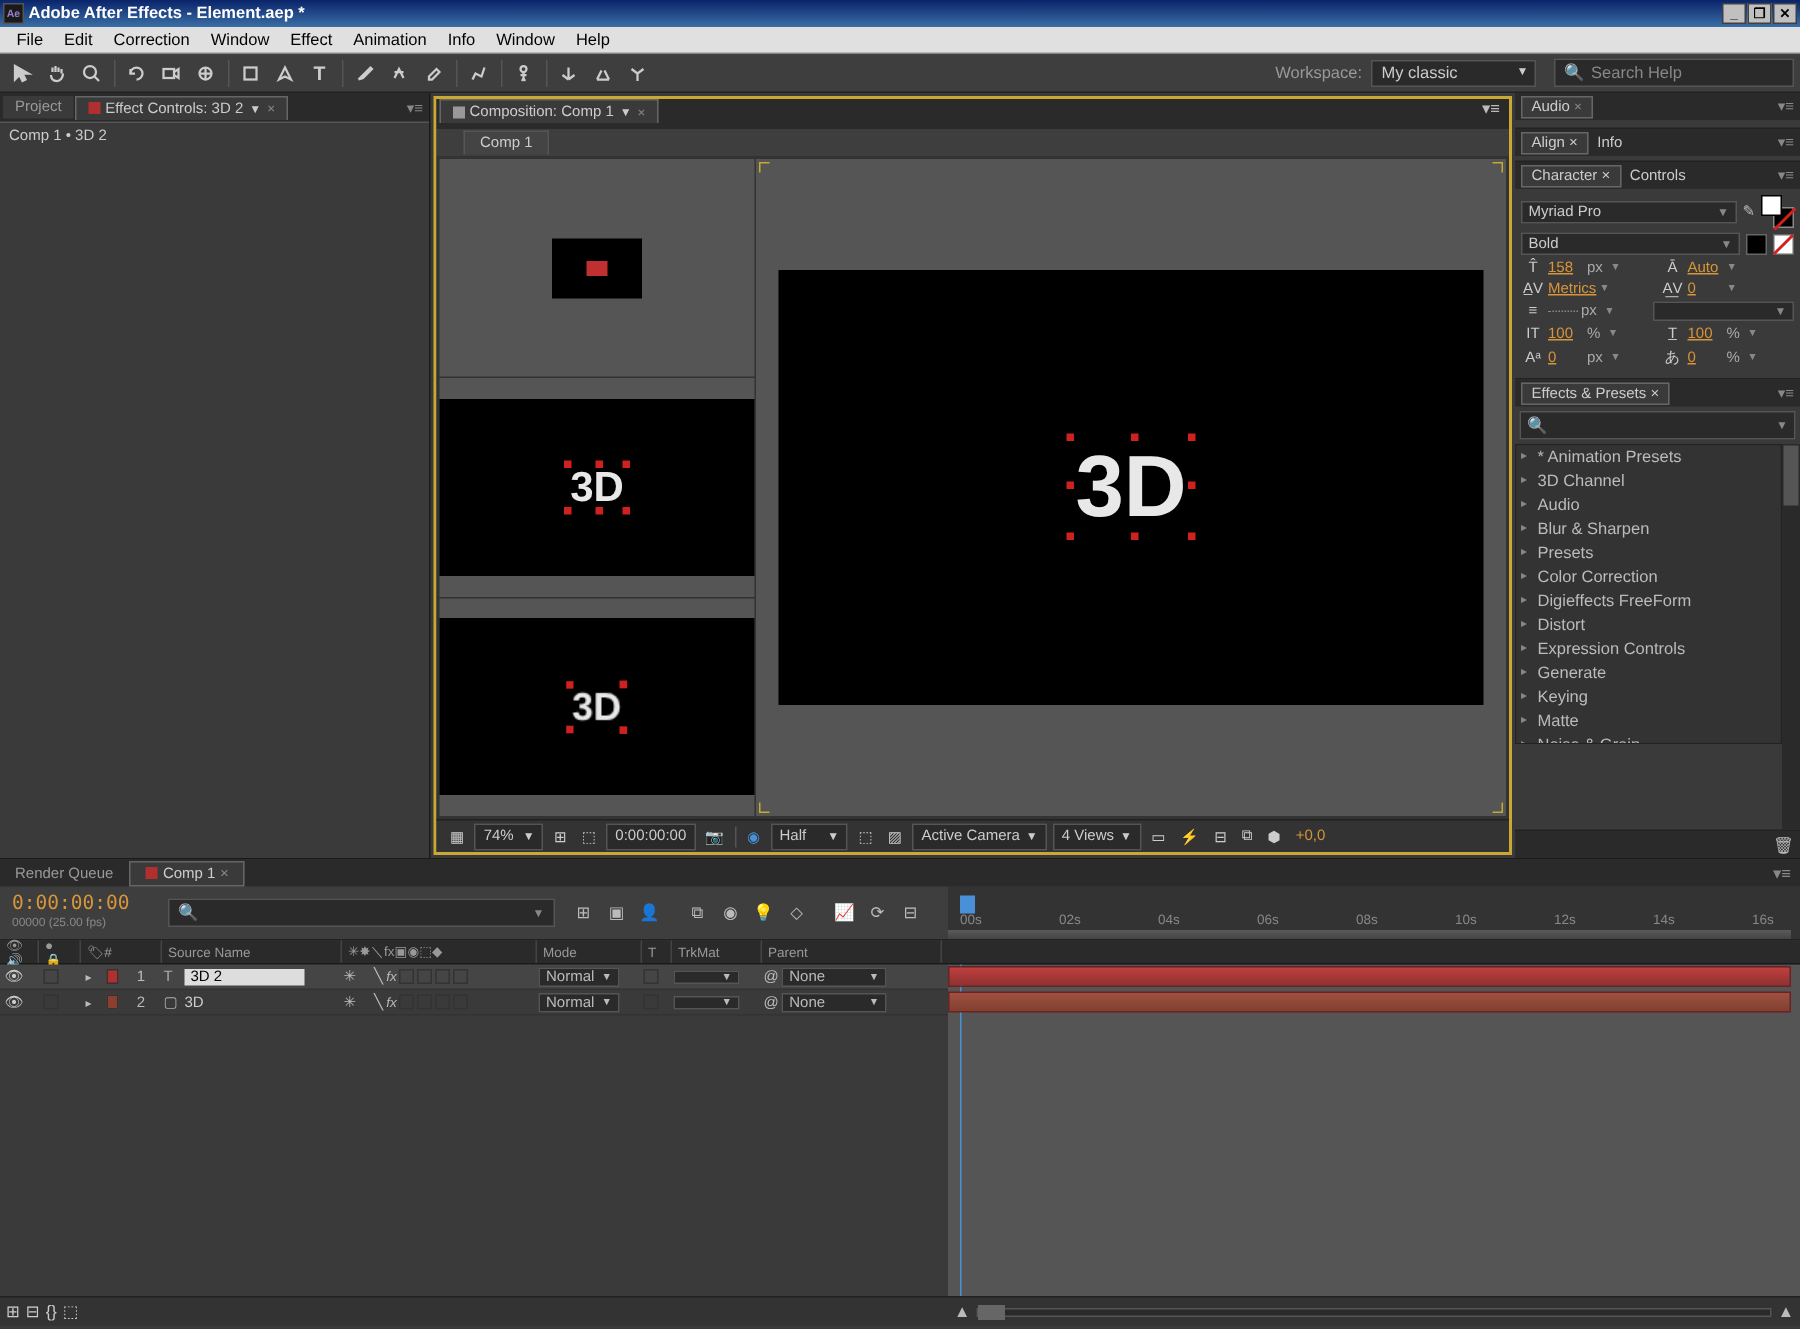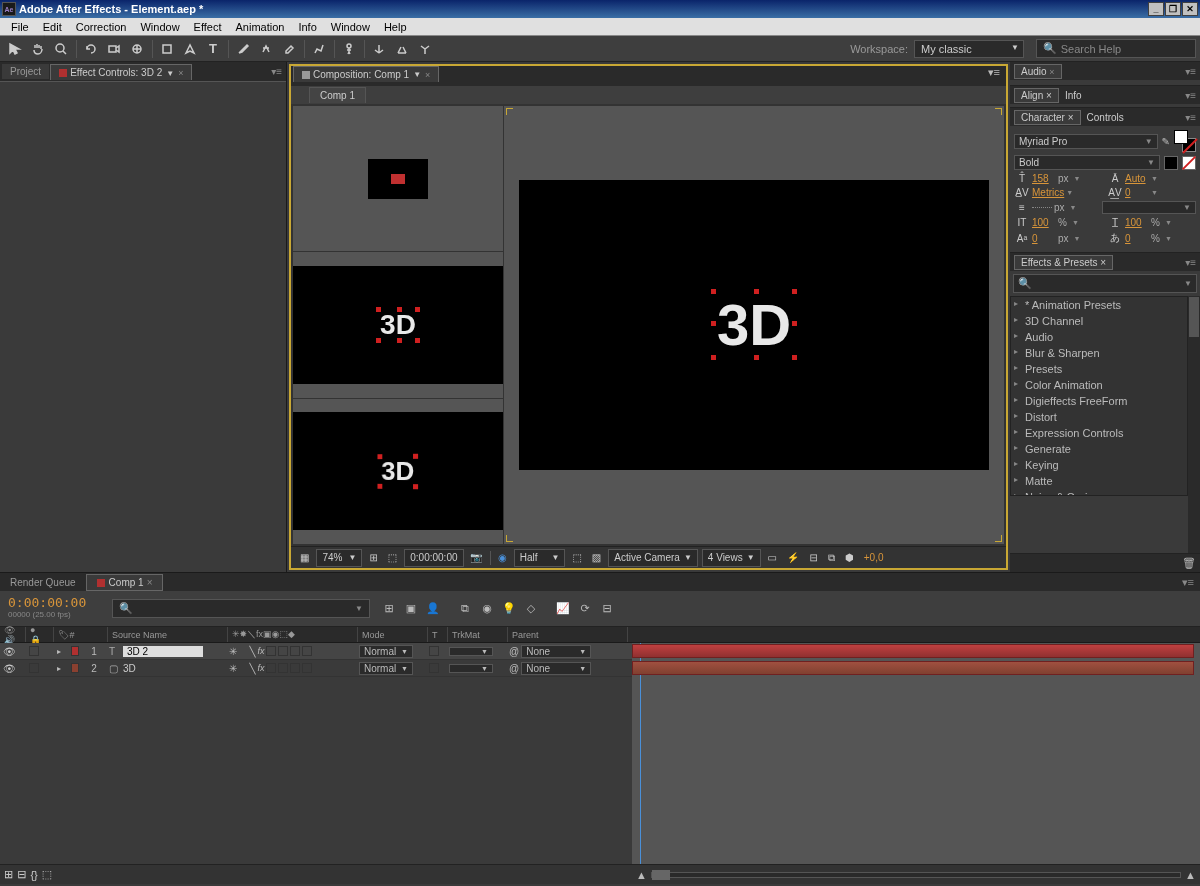--- a/index.html
+++ b/index.html
@@ -260,20 +260,21 @@
 </div>
 
 <div class="main">
 
   <div class="left-col">
     <div class="panel-tabs">
       <div class="panel-tab"><span>Project</span></div>
       <div class="panel-tab active"><span class="tab-sq"></span><span>Effect Controls: 3D 2</span><span style="margin-left:4px;font-size:8px;">▼</span><span class="x">×</span></div>
       <div class="opts">▾≡</div>
     </div>
+    <div class="breadcrumb">Comp 1 • 3D 2</div>
   </div>
 
   <div class="center-col">
     <div class="comp-tabs">
       <div class="panel-tab active" style="display:flex;align-items:center;">
           <span class="tab-sq" style="background:#999;"></span>
           <span>Composition: Comp 1</span>
           <span style="margin-left:4px;font-size:8px;">▼</span>
           <span class="x">×</span>
         </div>
@@ -489,21 +490,21 @@
           <span>🔍</span>
           <span style="margin-left:auto;font-size:8px;color:#888;">▼</span>
         </div>
       <div style="flex:1;display:flex;">
         <div class="fx-list" id="fx-list" style="flex:1;">
             <div class="fx-item">* Animation Presets</div>
             <div class="fx-item">3D Channel</div>
             <div class="fx-item">Audio</div>
             <div class="fx-item">Blur &amp; Sharpen</div>
             <div class="fx-item">Presets</div>
-            <div class="fx-item">Color Animation</div>
+            <div class="fx-item">Color Correction</div>
             <div class="fx-item">Digieffects FreeForm</div>
             <div class="fx-item">Distort</div>
             <div class="fx-item">Expression Controls</div>
             <div class="fx-item">Generate</div>
             <div class="fx-item">Keying</div>
             <div class="fx-item">Matte</div>
             <div class="fx-item">Noise &amp; Grain</div>
           </div>
         <div class="fx-scroll">
             <div style="width:10px;height:40px;background:#555;margin:1px;"></div>
@@ -540,20 +541,35 @@
       <div style="width:6px;"></div>
       <div class="ico-btn">⧉</div>
       <div class="ico-btn">◉</div>
       <div class="ico-btn">💡</div>
       <div class="ico-btn">◇</div>
       <div style="width:6px;"></div>
       <div class="ico-btn">📈</div>
       <div class="ico-btn">⟳</div>
       <div class="ico-btn">⊟</div>
     </div>
+    <div class="ruler-block">
+      <div class="ruler" id="ruler">
+        <div class="bar"></div>
+        <div class="cti"></div>
+      <div class="tick" style="left: 8px; bottom: 8px;">00s</div>
+          <div class="tick" style="left: 74px; bottom: 8px;">02s</div>
+          <div class="tick" style="left: 140px; bottom: 8px;">04s</div>
+          <div class="tick" style="left: 206px; bottom: 8px;">06s</div>
+          <div class="tick" style="left: 272px; bottom: 8px;">08s</div>
+          <div class="tick" style="left: 338px; bottom: 8px;">10s</div>
+          <div class="tick" style="left: 404px; bottom: 8px;">12s</div>
+          <div class="tick" style="left: 470px; bottom: 8px;">14s</div>
+          <div class="tick" style="left: 536px; bottom: 8px;">16s</div>
+        </div>
+    </div>
   </div>
   <div class="tl-cols">
     <div class="c" style="width:26px;">👁🔊</div>
     <div class="c" style="width:28px;">● 🔒</div>
     <div class="c" style="width:54px;">🏷 <span>#</span></div>
     <div class="c" style="width:120px;">Source Name</div>
     <div class="c" style="width:130px;">✳✸＼fx▣◉⬚◆</div>
     <div class="c" style="width:70px;text-align:right;">Mode</div>
     <div class="c" style="width:20px;">T</div>
     <div class="c" style="width:60px;">TrkMat</div>

